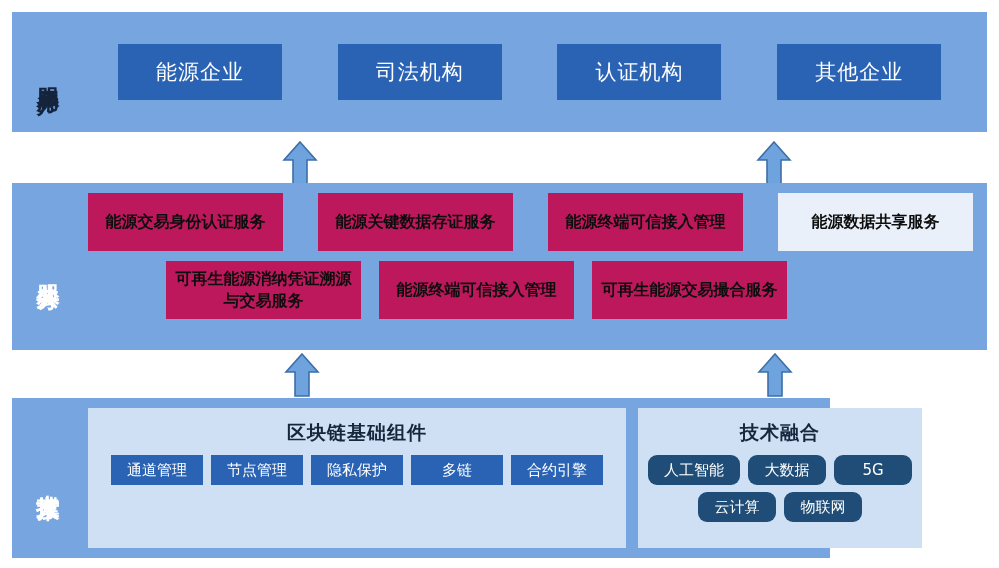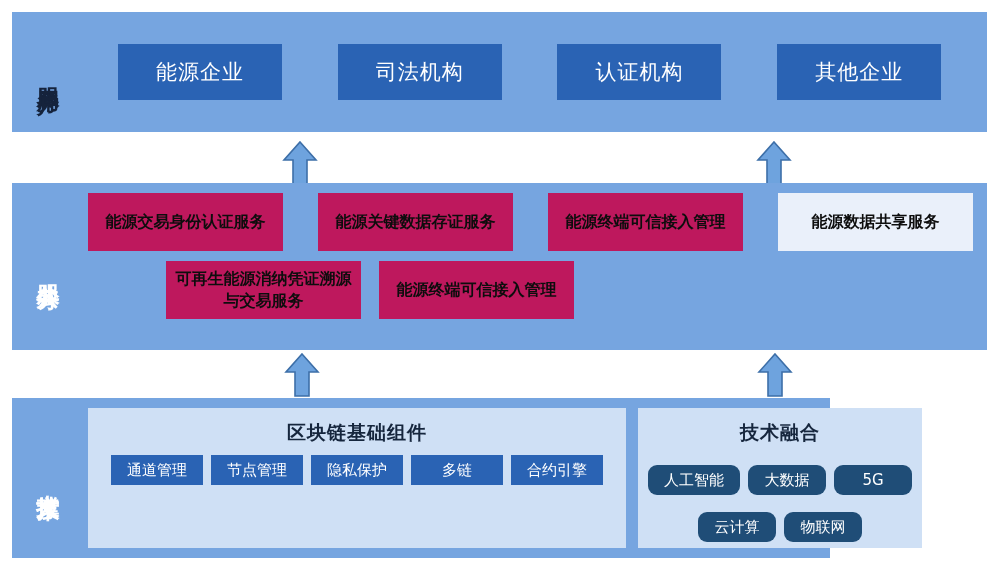--- a/index.html
+++ b/index.html
@@ -115,21 +115,21 @@
     box-sizing: border-box;
   }
   .panel {
     background: #cfe0f5;
     box-sizing: border-box;
     padding: 8px 10px 10px 10px;
     display: flex;
     flex-direction: column;
   }
   .panel-blockchain { flex: 0 0 538px; }
-  .panel-fusion     { flex: 1 1 auto; gap: 10px; }
+  .panel-fusion     { flex: 1 1 auto; }
 
   .panel-title {
     text-align: center;
     font-size: 19px;
     font-weight: bold;
     color: #16263d;
     letter-spacing: 1px;
     margin: 4px 0 9px 0;
   }
 
@@ -195,20 +195,21 @@
     <div class="public-wrap">
       <div class="svc-row row1">
         <div class="svc-box">能源交易身份认证服务</div>
         <div class="svc-box">能源关键数据存证服务</div>
         <div class="svc-box">能源终端可信接入管理</div>
         <div class="svc-box">能源数据共享服务</div>
       </div>
       <div class="svc-row row2">
         <div class="svc-box">可再生能源消纳凭证溯源与交易服务</div>
         <div class="svc-box">能源终端可信接入管理</div>
+        <div class="svc-box">可再生能源交易撮合服务</div>
       </div>
     </div>
   </div>
 
   <div class="arrow arrow-c">
     <svg viewBox="0 0 36 46" xmlns="http://www.w3.org/2000/svg">
       <polygon points="18,2 34,20 25,20 25,44 11,44 11,20 2,20" fill="#6ea3de" stroke="#3d6fa8" stroke-width="1.6"></polygon>
     </svg>
   </div>
   <div class="arrow arrow-d">

